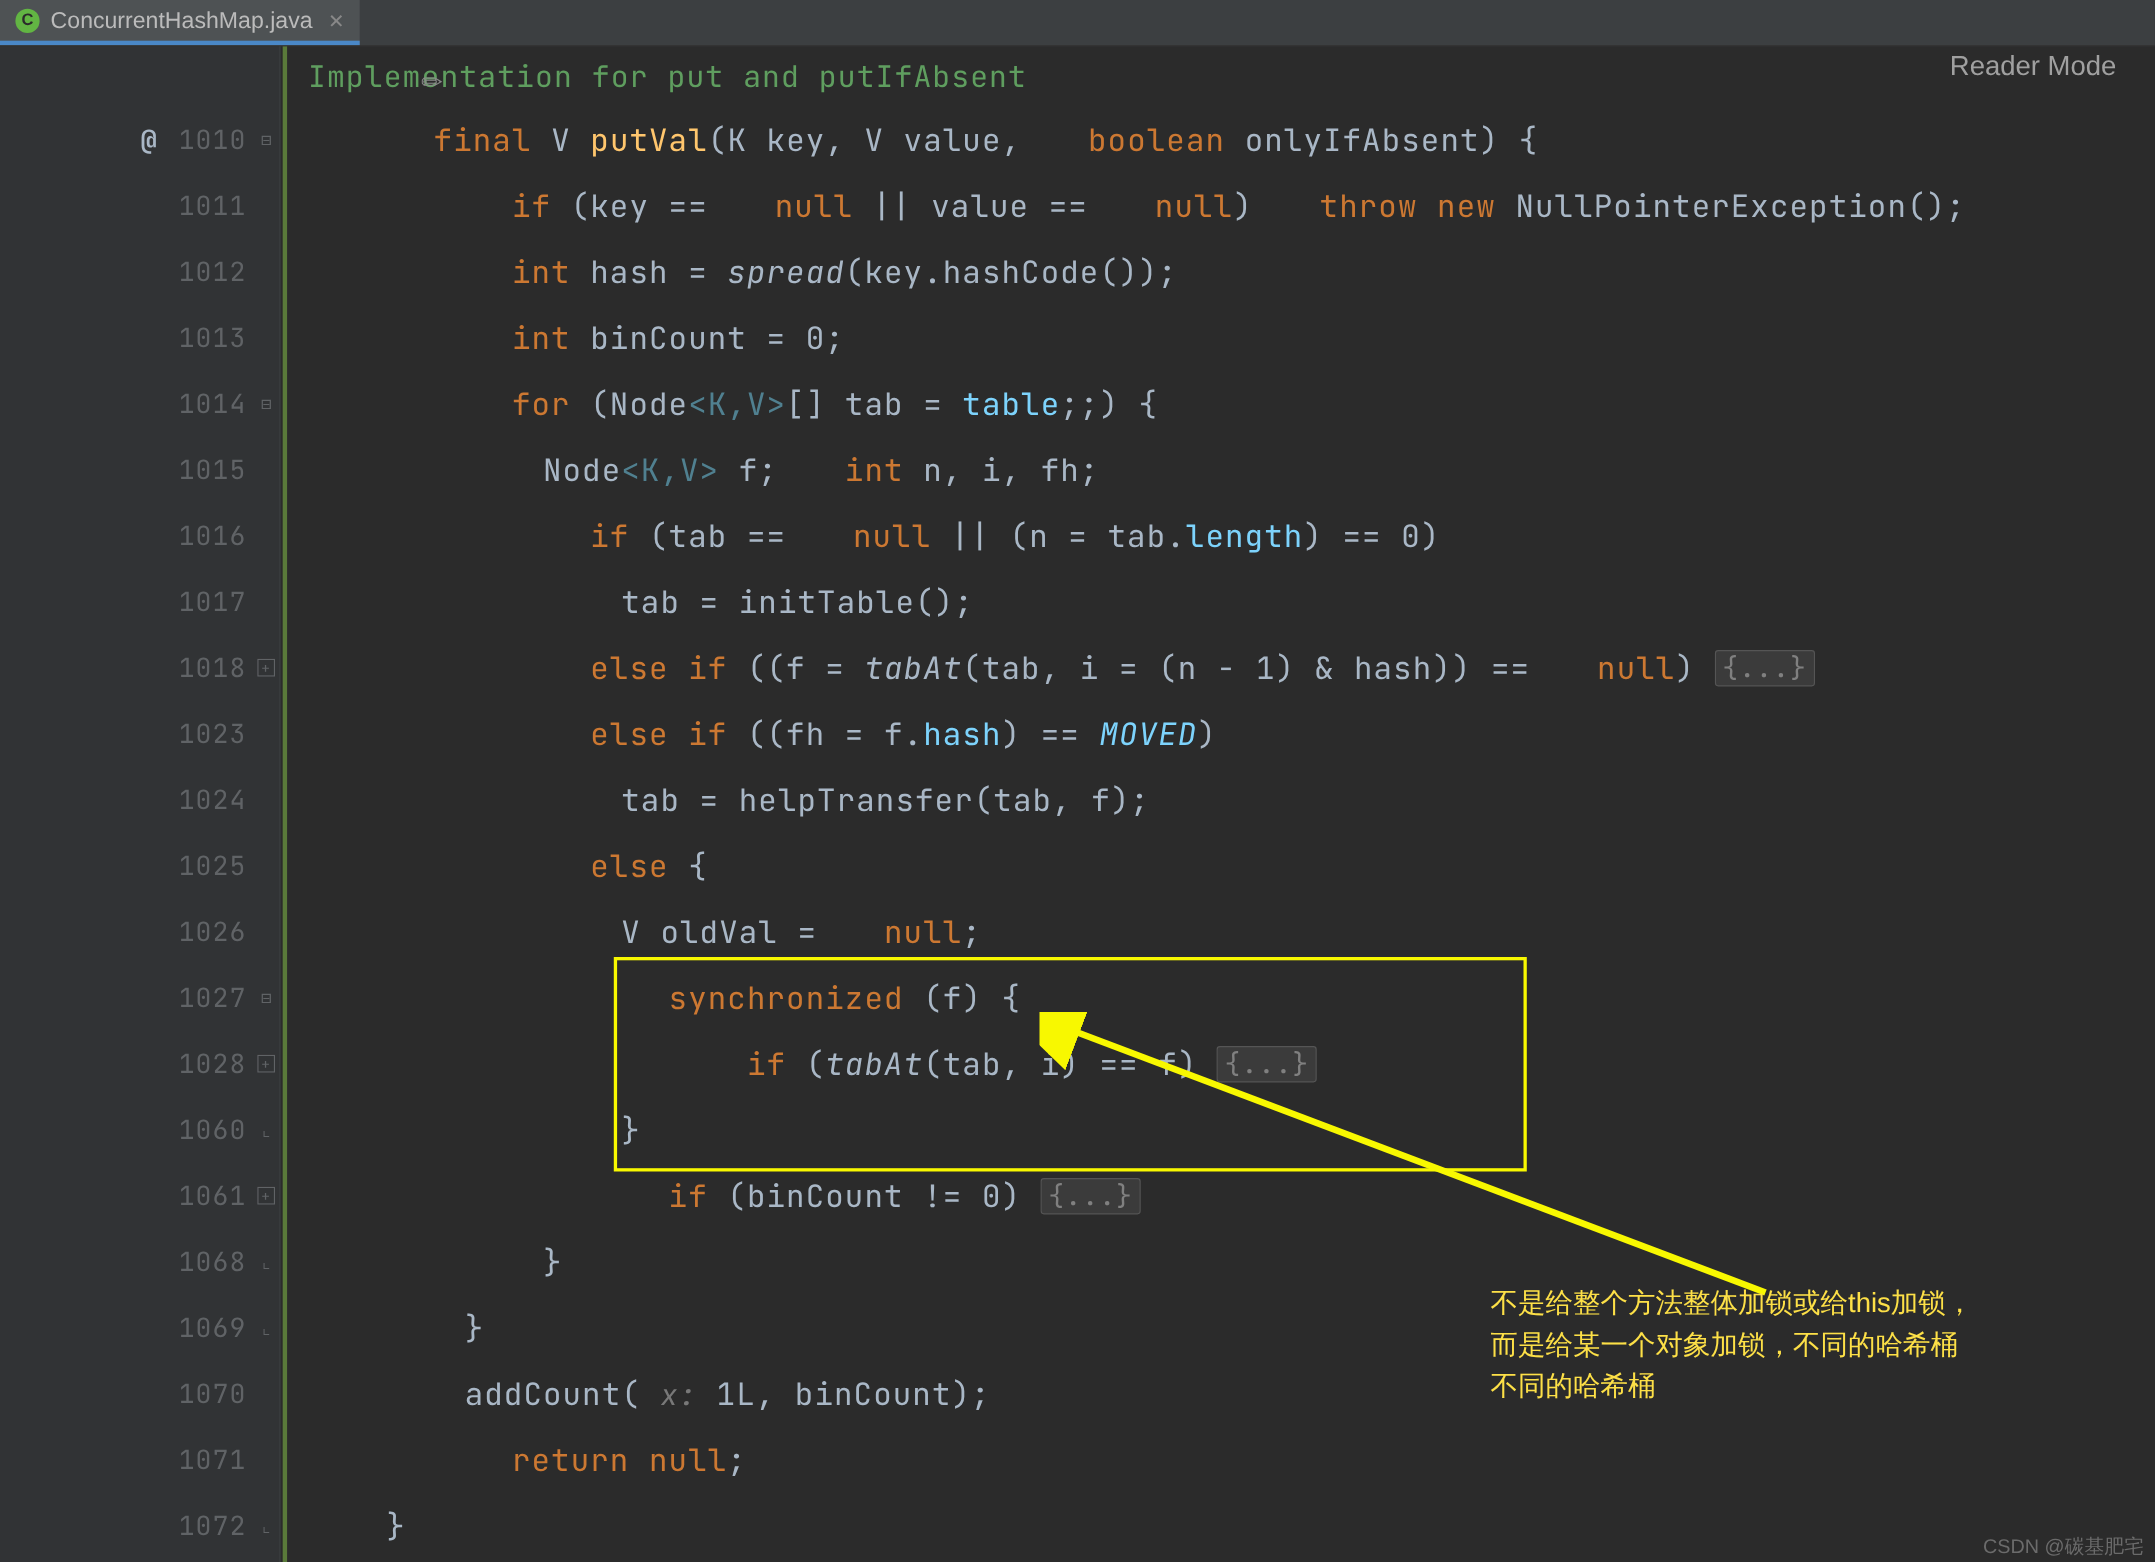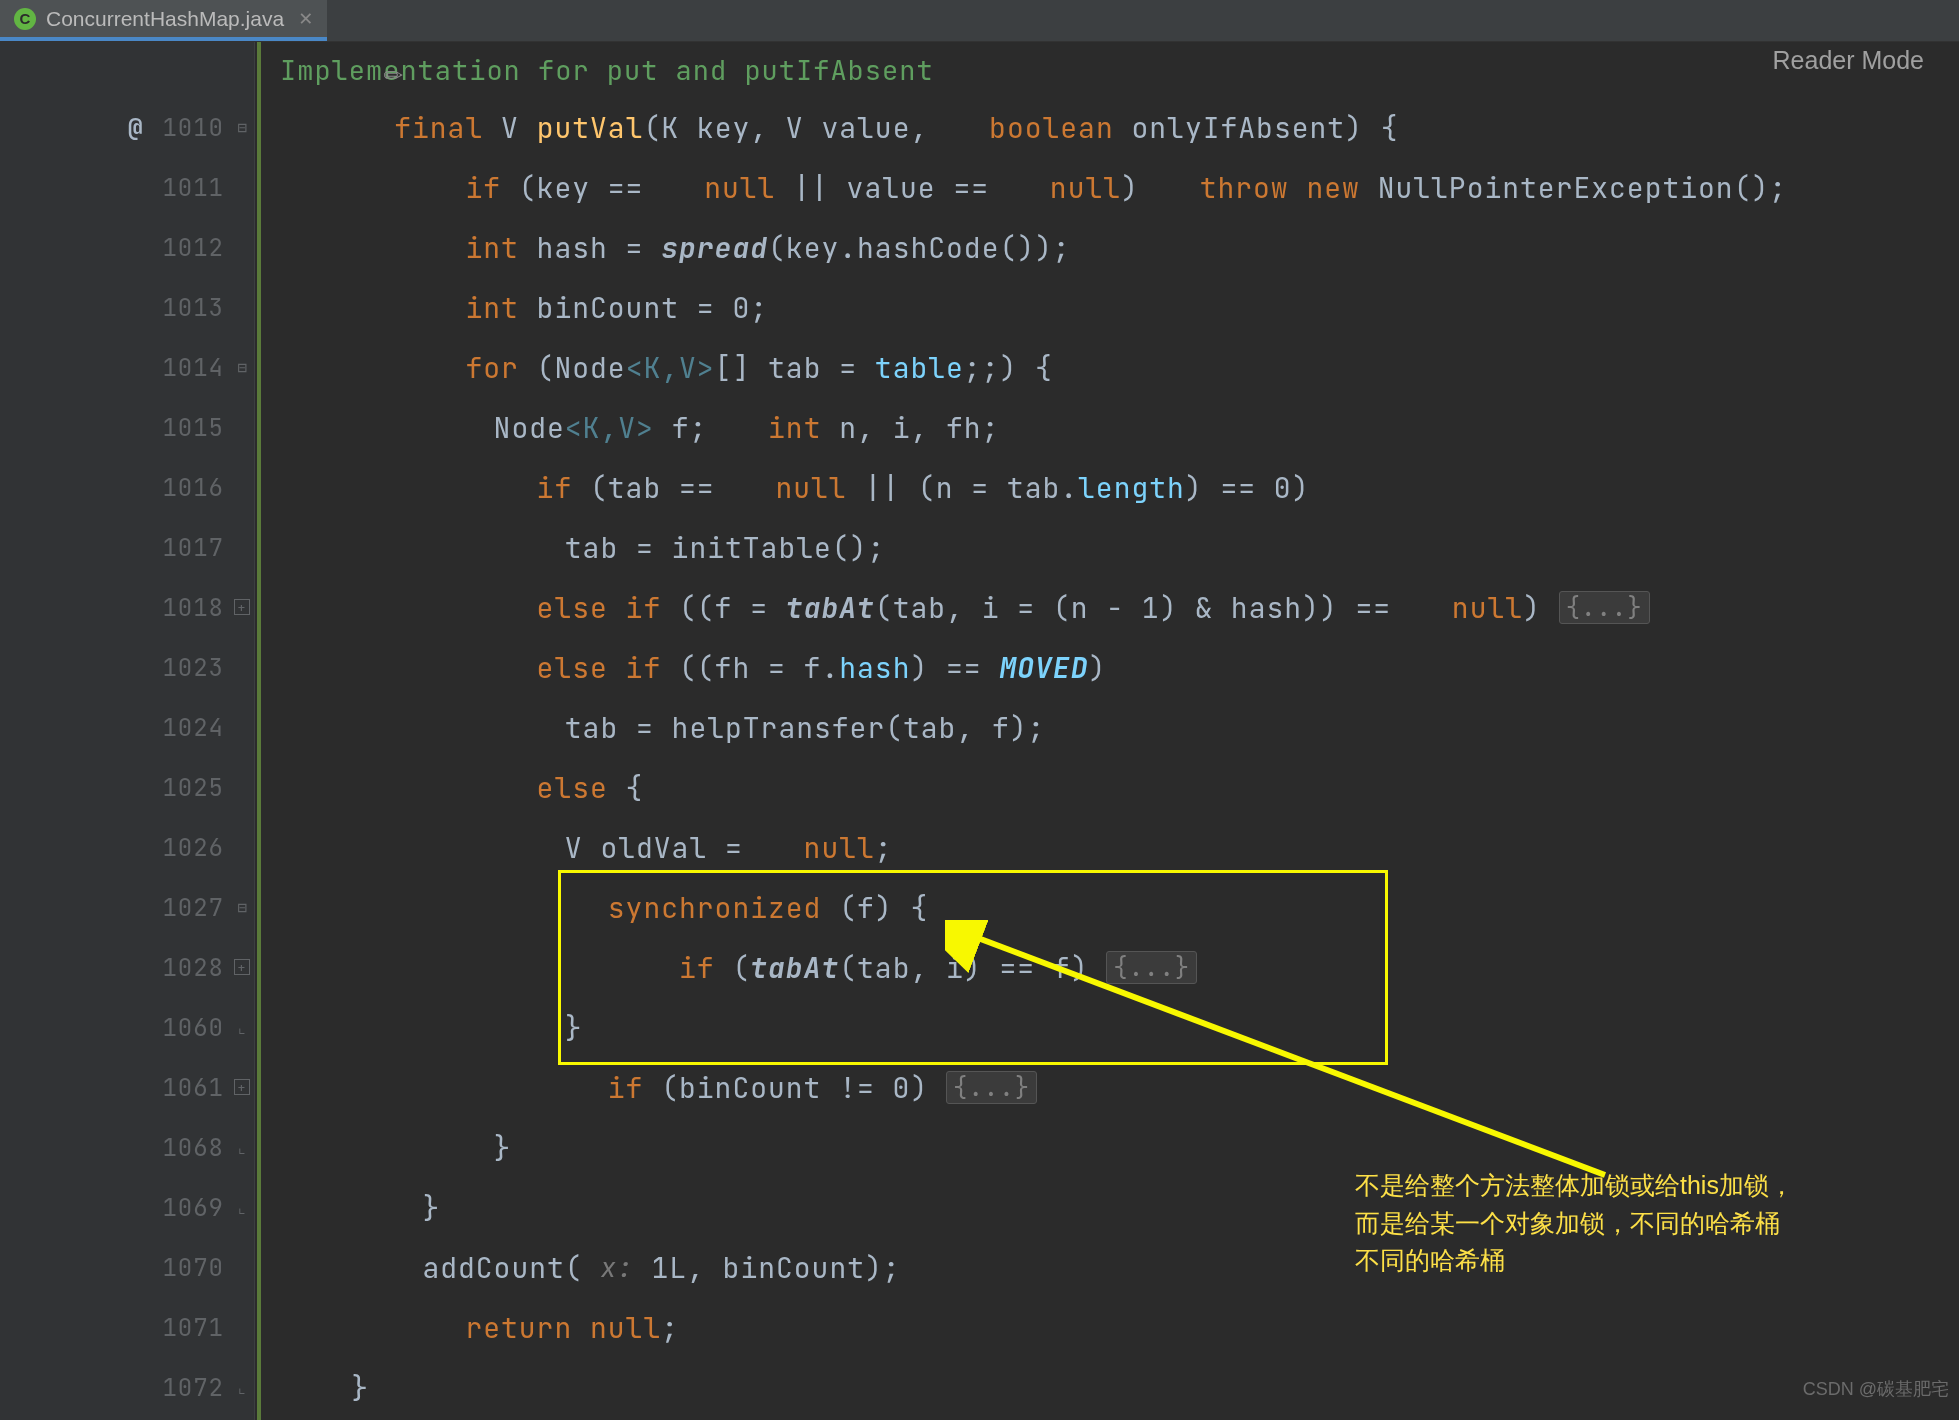--- a/index.html
+++ b/index.html
@@ -134,21 +134,21 @@
     padding-left: 25px;
     font-size: 28px;
     letter-spacing: 1px;
     white-space: pre;
   }
 
   
   .kw   { color: #cc7832; margin-left: 43px; }
   .gen  { color: #508090; }
   .mname{ color: #ffc66d; }
-  .ital { font-style: italic; color: #a9b7c6; font-weight: bold; }
+  .ital { font-style: italic; color: #a9b7c6; }
   .field{ color: #7dd3fc; }
   .fold {
     background: #3b3b3b;
     color: #808080;
     border: 1px solid #555;
     border-radius: 3px;
     padding: 0 6px;
     font-size: 24px;
   }
   .hint-param {
@@ -171,21 +171,21 @@
     position: absolute;
     color: #fde047;
     font-family: "Microsoft YaHei", sans-serif;
     font-size: 25px;
     line-height: 1.5;
     text-align: left;
   }
   .watermark {
     position: absolute;
     right: 10px;
-    bottom: 19px;
+    bottom: 2px;
     color: #6b6b6b;
     font-family: "Microsoft YaHei", sans-serif;
     font-size: 18px;
   }
 </style>
 </head>
 <body>
 
 <div class="tab-bar">
   <div class="file-tab">

